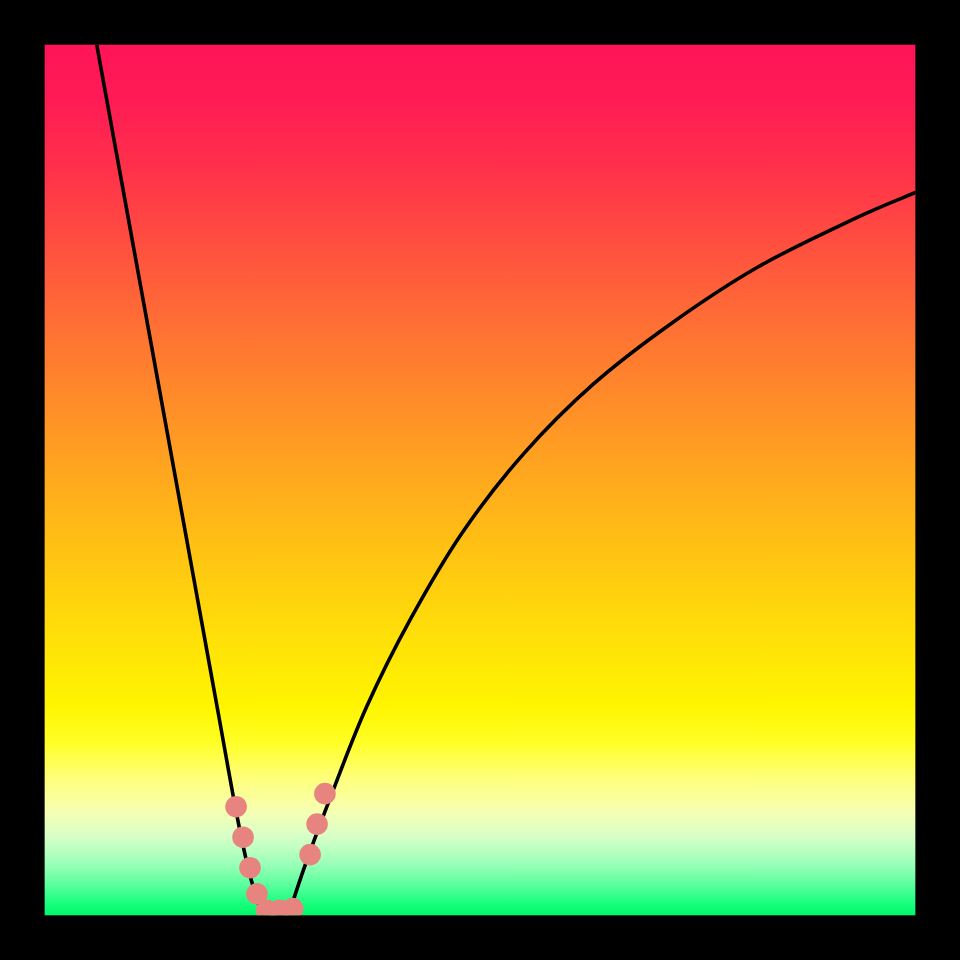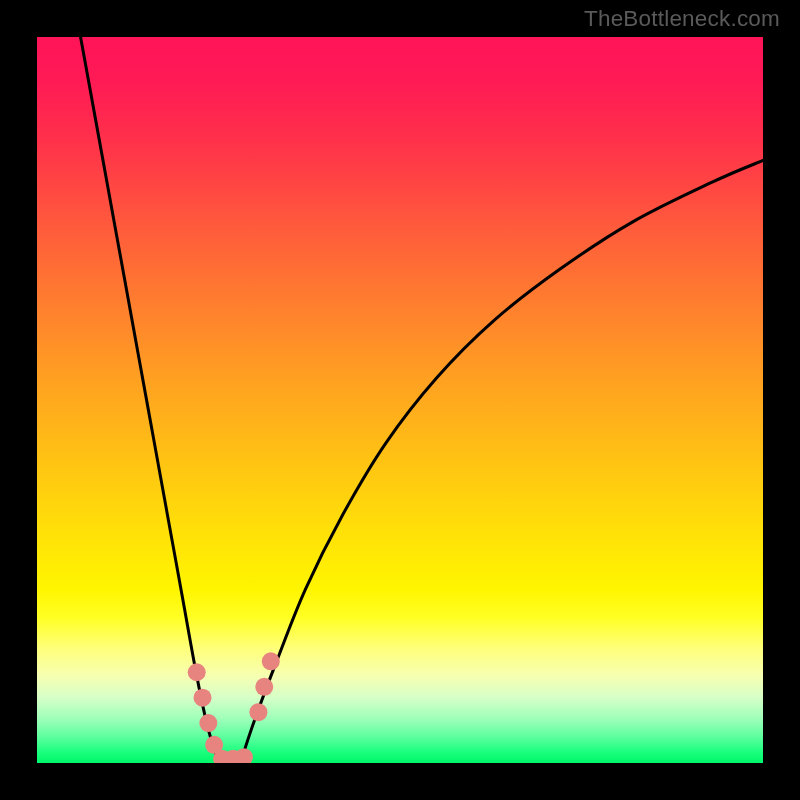--- a/index.html
+++ b/index.html
@@ -105,15 +105,14 @@
           <circle cx="185.13" cy="721.644" r="9" class="marker" fill="#e8847f"></circle>
           <circle cx="196.02" cy="721.644" r="9" class="marker" fill="#e8847f"></circle>
           <circle cx="206.90999999999997" cy="720.192" r="9" class="marker" fill="#e8847f"></circle>
           <circle cx="221.43" cy="675.18" r="9" class="marker" fill="#e8847f"></circle>
           <circle cx="227.238" cy="649.77" r="9" class="marker" fill="#e8847f"></circle>
           <circle cx="233.77200000000002" cy="624.36" r="9" class="marker" fill="#e8847f"></circle>
         </g>
     </svg>
   </div>
 
-  <div class="watermark">TheBottleneck.com</div>
 
 </div>
 
 </body></html>

